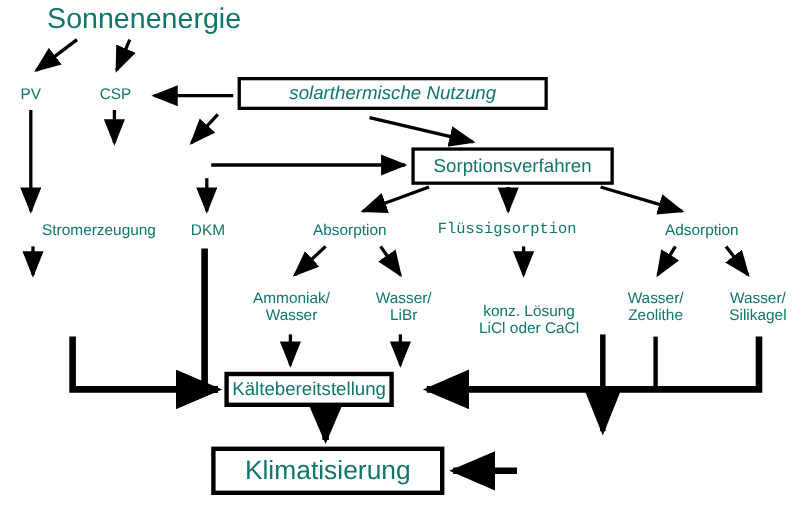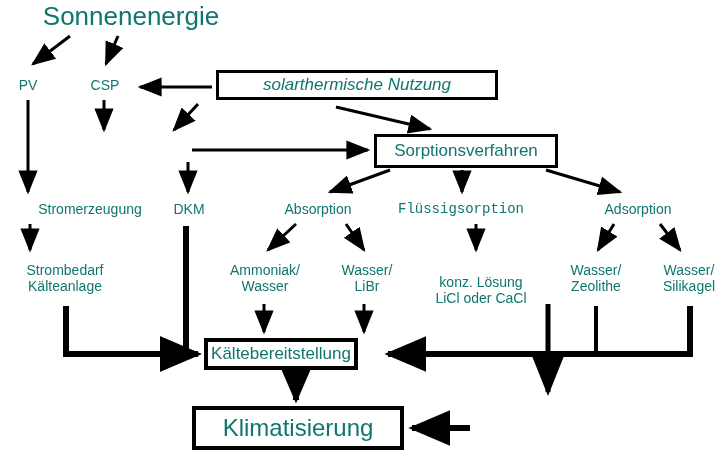--- a/index.html
+++ b/index.html
@@ -159,24 +159,20 @@
   </div>
 
   <div class="node plain" style="left:392px;top:198px;width:138px;height:24px;font-family:Liberation Mono, monospace;">
     <span>Flüssigsorption</span>
   </div>
 
   <div class="node plain" style="left:586px;top:198px;width:104px;height:24px;">
     <span>Adsorption</span>
   </div>
 
-  <div class="node plain" style="left:4px;top:256px;width:122px;height:46px;">
-    <span>Strombedarf
-Kälteanlage</span>
-  </div>
 
   <div class="node plain" style="left:212px;top:256px;width:106px;height:46px;">
     <span>Ammoniak/
 Wasser</span>
   </div>
 
   <div class="node plain" style="left:326px;top:256px;width:82px;height:46px;">
     <span>Wasser/
 LiBr</span>
   </div>

